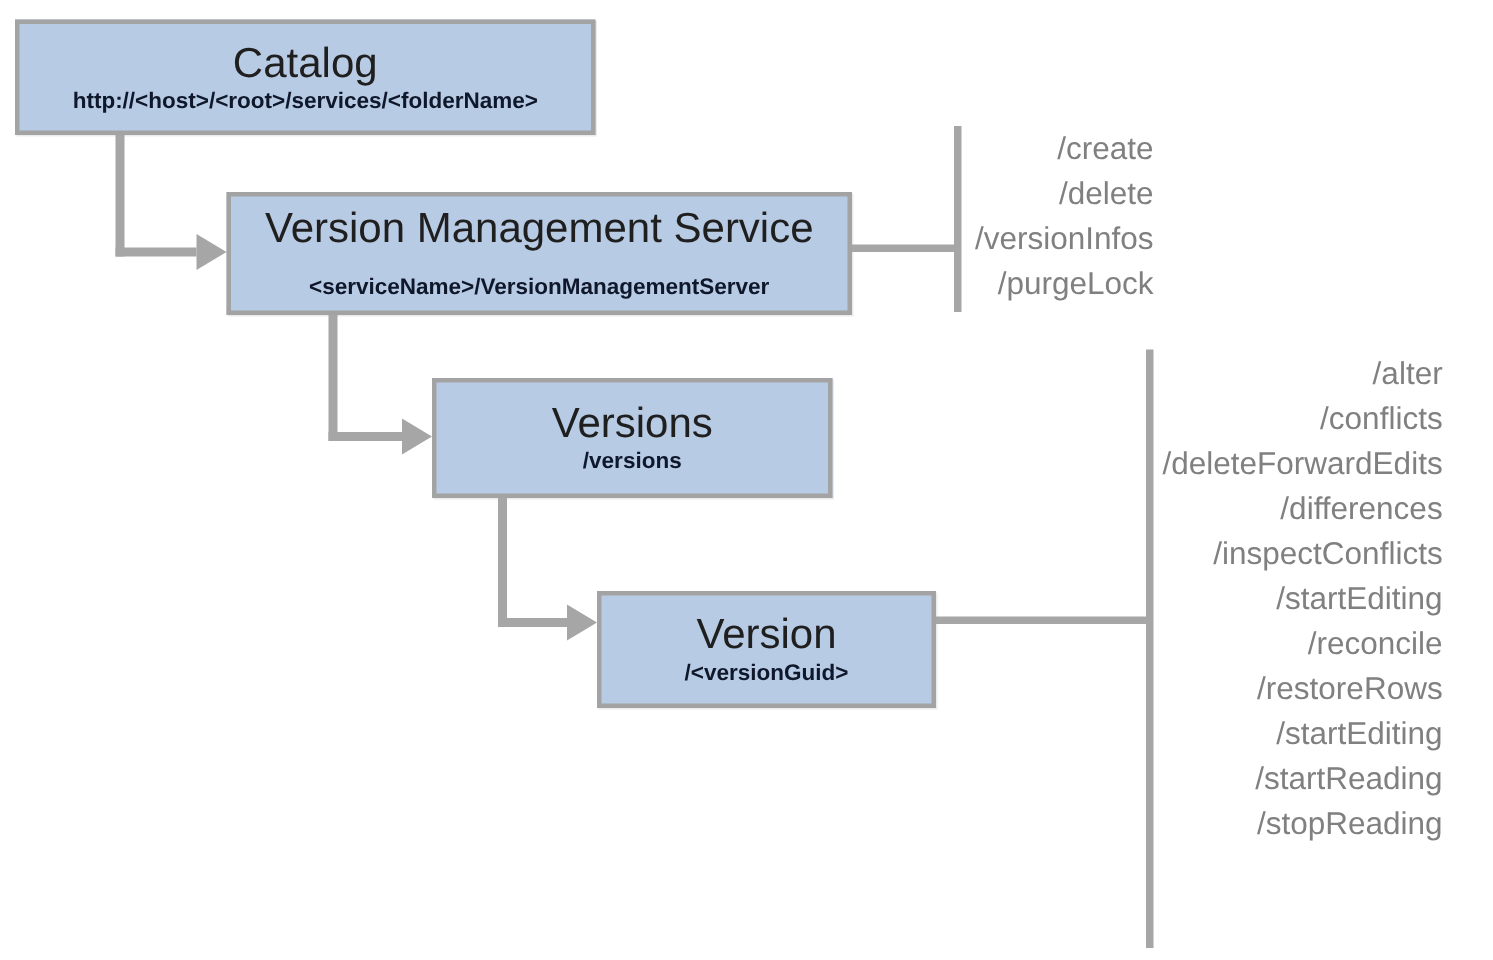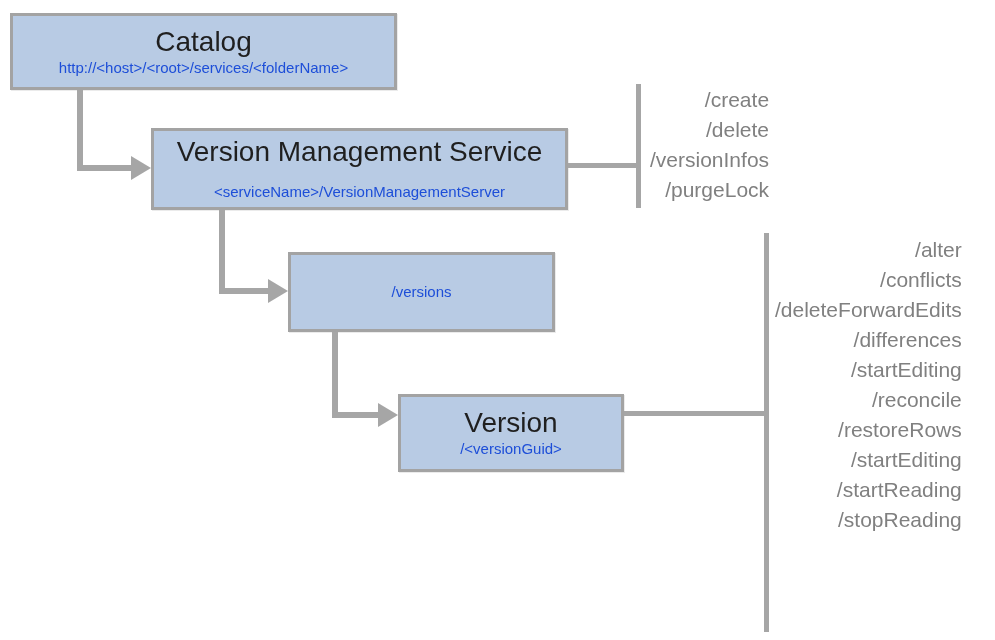--- a/index.html
+++ b/index.html
@@ -22,24 +22,24 @@
     box-shadow:1px 1px 0 rgba(0,0,0,0.08);
   }
   .node-title{
     color:#1f1f1f;
     font-size:28px;
     line-height:32px;
     font-weight:400;
     white-space:nowrap;
   }
   .node-subtitle{
-    color:#1d4ed8;
+    color:#0f172a;
     font-size:15px;
     line-height:20px;
-    font-weight:400;
+    font-weight:700;
     white-space:nowrap;
   }
   #node-catalog { left:10px;  top:13px;  width:387px; height:77px;align-items:center; }
   #node-vms     { left:151px; top:128px; width:417px; height:82px;gap:14px; }
   #node-versions{ left:288px; top:252px; width:267px; height:80px; }
   #node-version { left:398px; top:394px; width:226px; height:78px;align-items:center; }
 
   
   .conn{position:absolute;background:#a6a6a6;}
   .arrowhead{
@@ -91,20 +91,21 @@
     <div class="node-title">Catalog</div>
     <div class="node-subtitle">http://&lt;host&gt;/&lt;root&gt;/services/&lt;folderName&gt;</div>
   </div>
 
   <div class="node" id="node-vms">
     <div class="node-title">Version Management Service</div>
     <div class="node-subtitle">&lt;serviceName&gt;/VersionManagementServer</div>
   </div>
 
   <div class="node" id="node-versions">
+    <div class="node-title">Versions</div>
     <div class="node-subtitle">/versions</div>
   </div>
 
   <div class="node" id="node-version">
     <div class="node-title">Version</div>
     <div class="node-subtitle">/&lt;versionGuid&gt;</div>
   </div>
 
   <div class="conn" id="c1-v"></div>
   <div class="conn" id="c1-h"></div>
@@ -127,20 +128,21 @@
     <li>/purgeLock</li>
   </ul>
 
   <div class="conn" id="c5-h"></div>
   <div class="conn" id="rule-version"></div>
   <ul class="ops" id="ops-version">
     <li>/alter</li>
     <li>/conflicts</li>
     <li>/deleteForwardEdits</li>
     <li>/differences</li>
+    <li>/inspectConflicts</li>
     <li>/startEditing</li>
     <li>/reconcile</li>
     <li>/restoreRows</li>
     <li>/startEditing</li>
     <li>/startReading</li>
     <li>/stopReading</li>
   </ul>
 
 </div>
 

